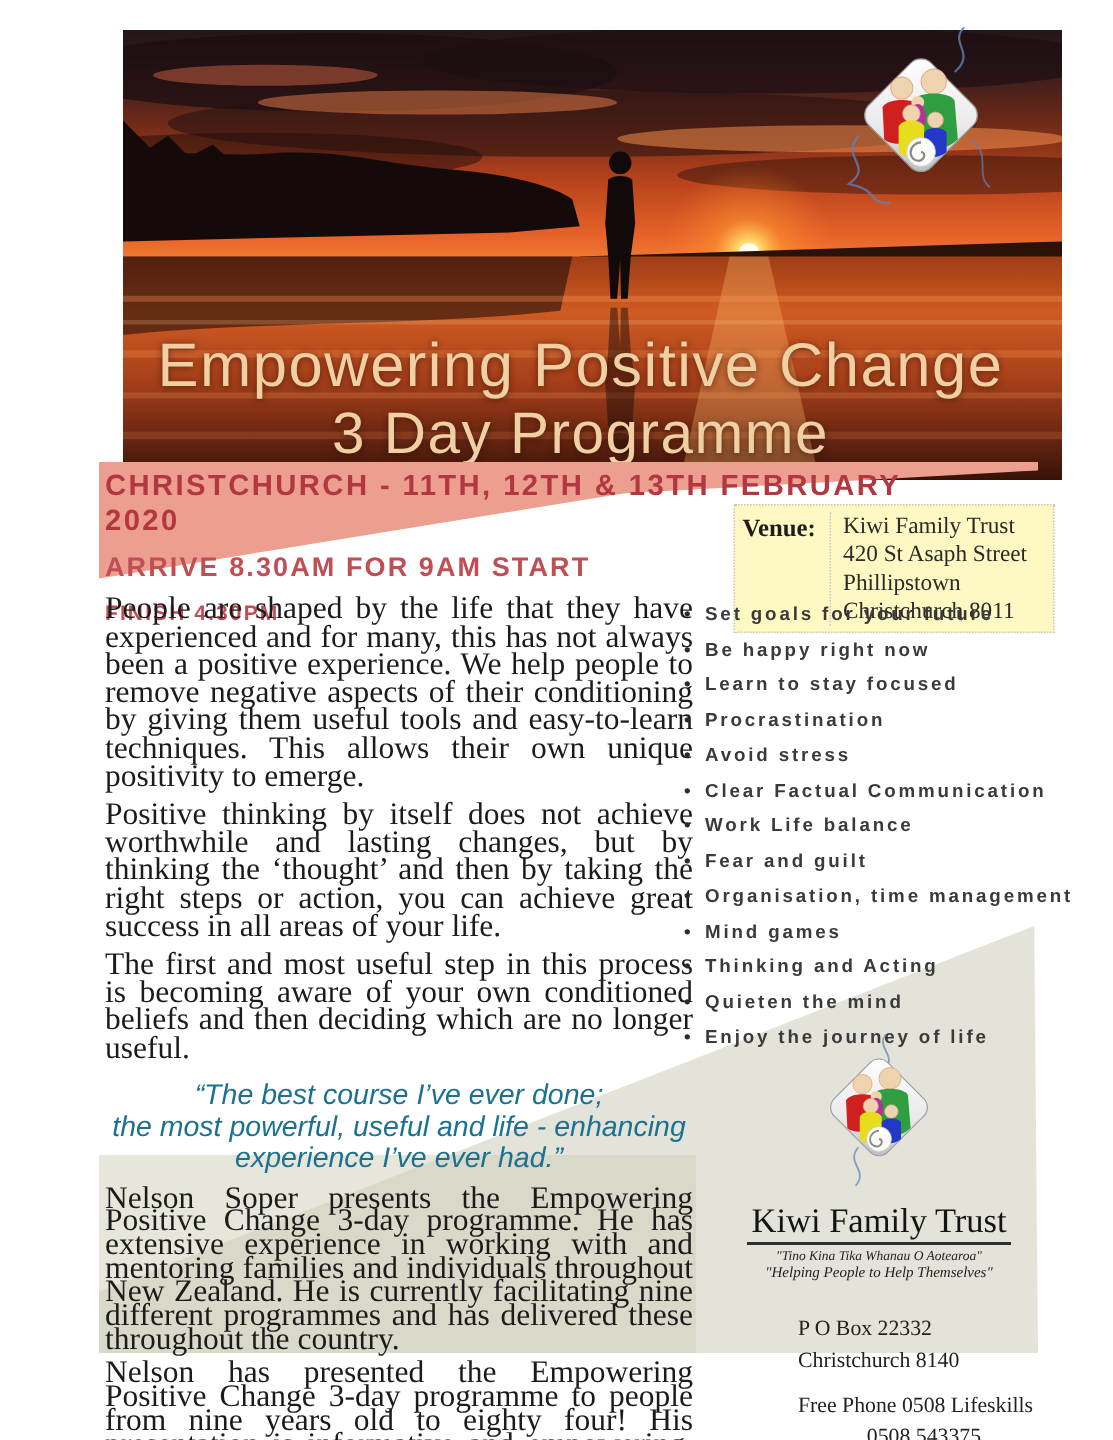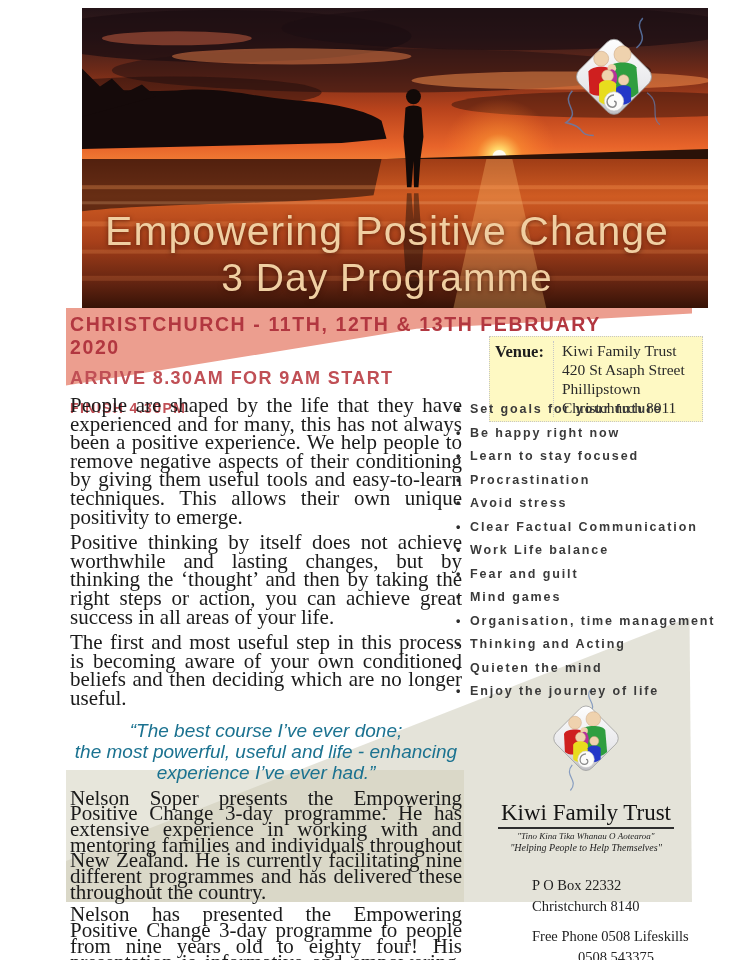--- a/index.html
+++ b/index.html
@@ -1,20 +1,20 @@
 <!DOCTYPE html>
 <html><head>
 <meta charset="utf-8">
 <style>
   html,body{margin:0;padding:0;background:#ffffff;}
   .page{position:relative;width:742px;height:960px;background:#ffffff;overflow:hidden;
         font-family:"Liberation Serif",serif;}
 
   
-  .hero{position:absolute;left:66px;top:8px;width:626px;height:300px;z-index:1;overflow:hidden;padding-left:16px;}
+  .hero{position:absolute;left:66px;top:20px;width:626px;height:300px;z-index:1;overflow:hidden;padding-left:16px;}
   .hero svg{display:block;width:100%;height:100%;}
   .hero-title{position:absolute;left:0;width:100%;text-align:center;
               font-family:"Liberation Sans",sans-serif;color:#f0cfa2;
               text-shadow:0 1px 5px rgba(50,15,8,.65);letter-spacing:1px;z-index:2;}
   .hero-title.l1{top:200px;font-size:41px;}
   .hero-title.l2{top:248px;font-size:39px;text-align:center;}
 
   
   .badge-top{position:absolute;left:554px;top:16px;width:120px;height:128px;z-index:5;}
   .badge-top svg{width:100%;height:100%;}
@@ -202,22 +202,22 @@
 
   <div class="topics">
       <div class="topic">Set goals for your future</div>
       <div class="topic">Be happy right now</div>
       <div class="topic">Learn to stay focused</div>
       <div class="topic">Procrastination</div>
       <div class="topic">Avoid stress</div>
       <div class="topic">Clear Factual Communication</div>
       <div class="topic">Work Life balance</div>
       <div class="topic">Fear and guilt</div>
+      <div class="topic">Organisation, time management</div>
       <div class="topic">Mind games</div>
-      <div class="topic">Organisation, time management</div>
       <div class="topic">Thinking and Acting</div>
       <div class="topic">Quieten the mind</div>
       <div class="topic">Enjoy the journey of life</div>
     </div>
 
   <div class="trust">
     <svg viewBox="0 0 110 120">
       <path d="M60,4 C52,14 70,20 58,30 C74,34 62,44 76,52" fill="none" stroke="#5f7fb5" stroke-width="1.3" opacity=".7"></path>
       <path d="M40,86 C30,98 48,102 38,114" fill="none" stroke="#5f7fb5" stroke-width="1.3" opacity=".7"></path>
       <rect x="27.5" y="29.5" width="55" height="55" rx="9" transform="rotate(45 55 57)" fill="url(#silver)" stroke="#9a9a9a" stroke-width=".8"></rect>

